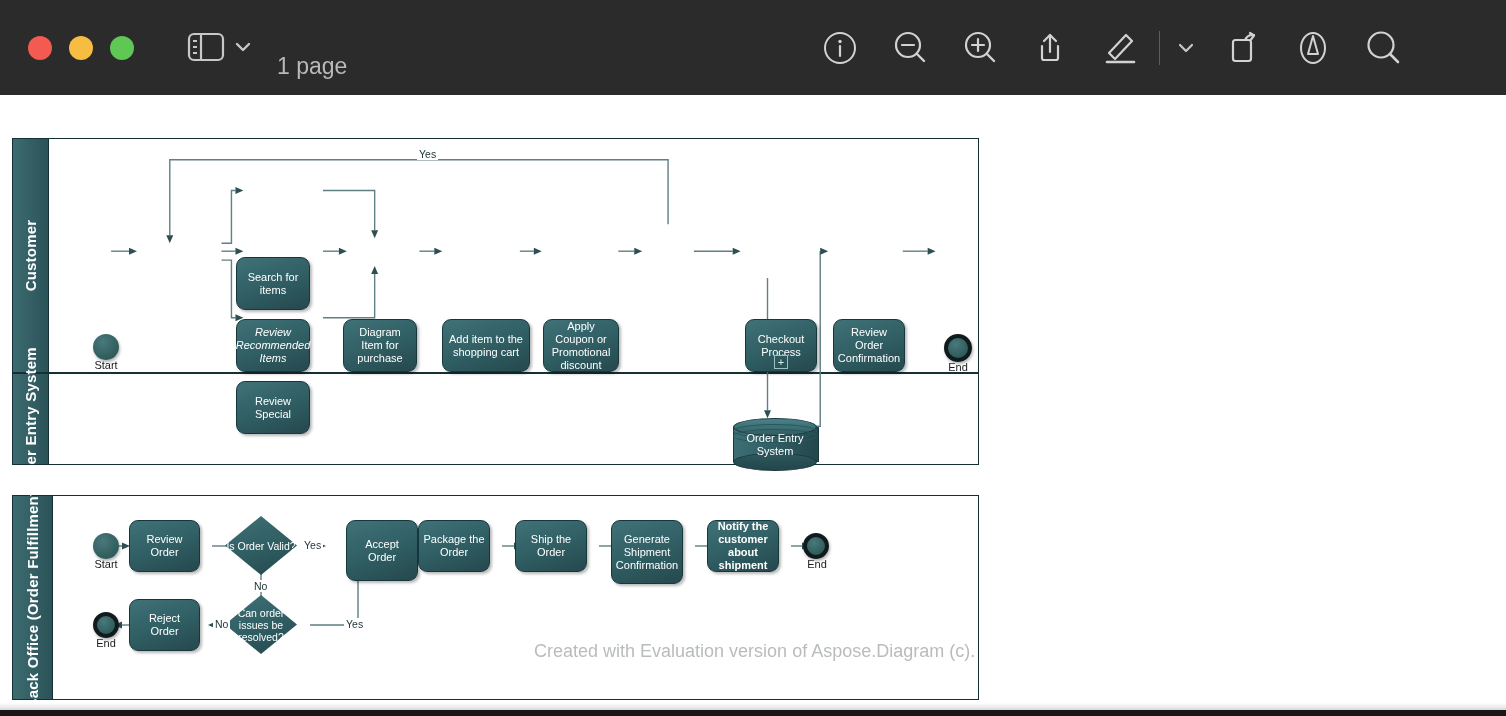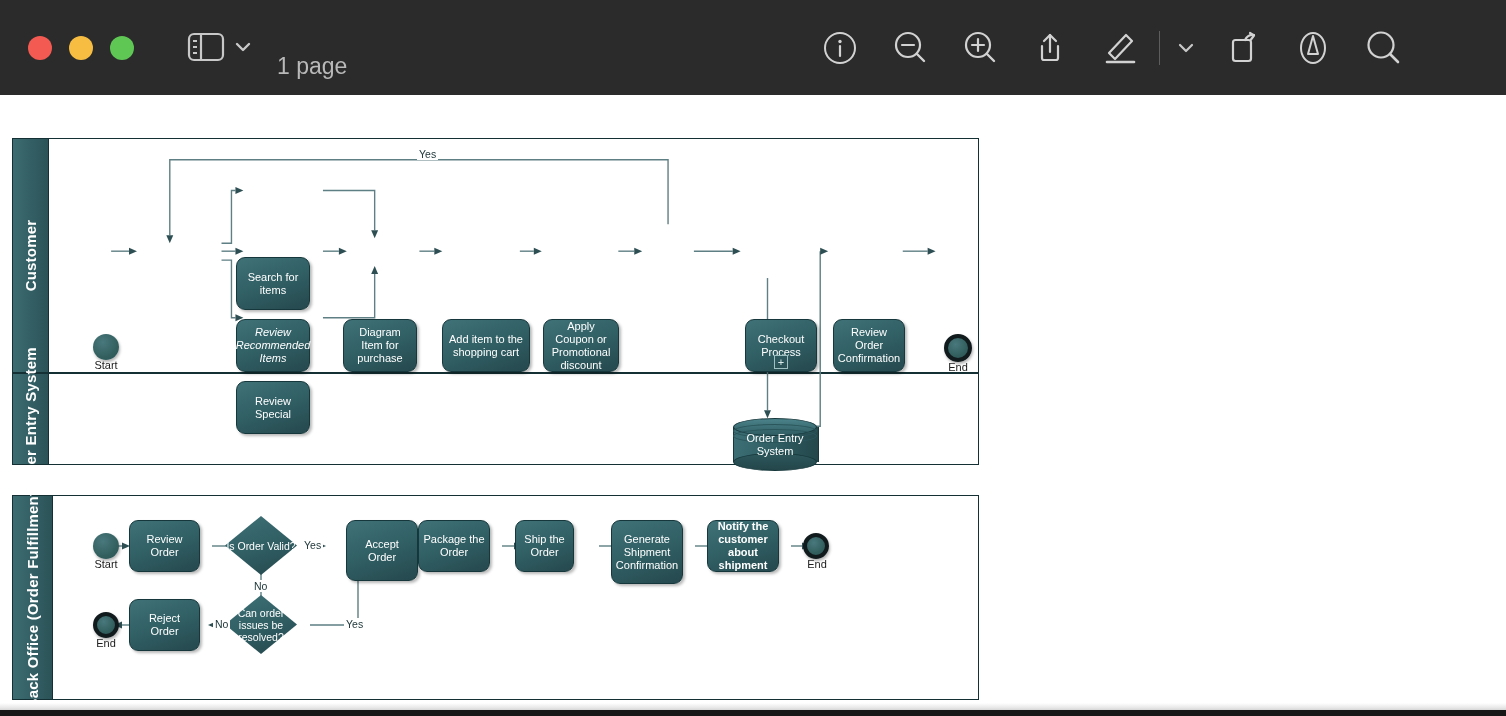--- a/index.html
+++ b/index.html
@@ -387,37 +387,38 @@
 
       <div class="diamond" style="left:213px;top:21px;width:72px;height:59px;">
         <div class="shape"></div>
         <div class="lbl">Is Order Valid?</div>
       </div>
       <div class="elabel" style="left:290px;top:44px;">Yes</div>
       <div class="elabel" style="left:240px;top:85px;">No</div>
 
       <div class="node" style="left:310px;top:25px;width:72px;height:61px;margin-left:24px;">Accept Order</div>
       <div class="node" style="left:406px;top:25px;width:72px;height:52px;">Package the Order</div>
-      <div class="node" style="left:503px;top:25px;width:59px;height:52px;">Ship the Order</div>
+      <div class="node" style="left:503px;top:25px;width:72px;height:52px;">Ship the Order</div>
       <div class="node" style="left:599px;top:25px;width:72px;height:64px;">Generate Shipment Confirmation</div>
       <div class="node" style="left:695px;top:25px;width:72px;height:52px;font-weight:bold;">Notify the customer about shipment</div>
 
       <div class="circle end" style="left:791px;top:38px;width:26px;height:26px;"></div>
       <div class="cap" style="left:777px;top:63px;width:56px;">End</div>
 
       <div class="diamond" style="left:213px;top:100px;width:72px;height:59px;">
         <div class="shape"></div>
         <div class="lbl">Can order issues be resolved?</div>
       </div>
       <div class="elabel" style="left:201px;top:123px;">No</div>
       <div class="elabel" style="left:332px;top:123px;">Yes</div>
 
       <div class="node" style="left:117px;top:104px;width:71px;height:52px;">Reject Order</div>
       <div class="circle end" style="left:81px;top:117px;width:26px;height:26px;"></div>
       <div class="cap" style="left:66px;top:142px;width:56px;">End</div>
 
+      <div class="watermark" style="left:522px;top:146px;">Created with Evaluation version of Aspose.Diagram (c).</div>
     </div>
 
   </div>
 
   <div class="bottom-shade"></div>
   <div class="bottom-edge"></div>
 </div>
 
 </body></html>

